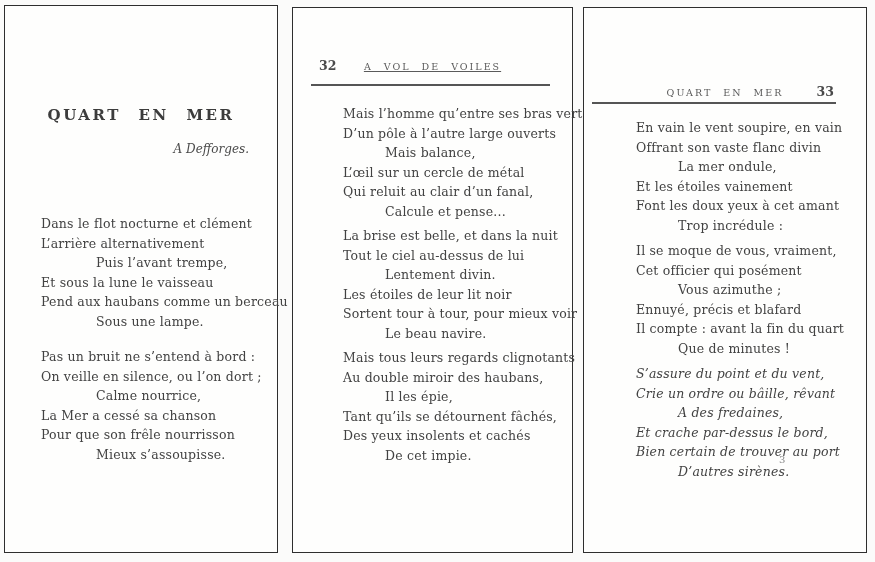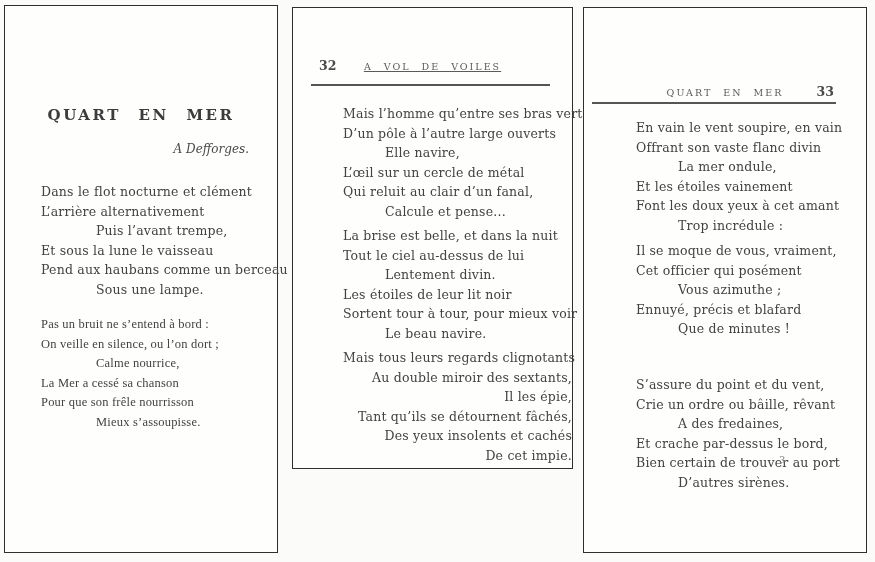--- a/index.html
+++ b/index.html
@@ -10,21 +10,21 @@
     color:#424242;
     overflow:hidden;
   }
   .page{
     position:absolute;
     background:#fefefd;
     border:1.5px solid #2e2e2e;
     box-sizing:border-box;
   }
   .page--one{left:4px;top:5px;width:274px;height:548px;}
-  .page--two{left:292px;top:7px;width:281px;height:462px;}
+  .page--two{left:292px;top:7px;width:281px;height:546px;}
   .page--three{left:583px;top:7px;width:284px;height:546px;}
 
   .page-title{
     position:absolute;left:0;right:0;top:100px;
     text-align:center;font-weight:bold;font-size:15px;
     letter-spacing:2.5px;word-spacing:10px;color:#3c3c3c;
   }
   .dedication{
     position:absolute;right:28px;top:136px;
     font-style:italic;font-size:12px;color:#4a4a4a;
@@ -40,34 +40,34 @@
   .page--three .running-title{top:79px;}
   .header-rule{position:absolute;height:1.5px;background:#555;}
   .page--two .header-rule{left:18px;right:22px;top:76px;}
   .page--three .header-rule{left:8px;right:30px;top:94px;}
 
   .stanza{position:absolute;left:0;right:0;}
   .poem-line{
     font-size:12.5px;line-height:19.6px;white-space:nowrap;
     letter-spacing:0.2px;color:#424242;
   }
-  .page--one .stanza{padding-left:36px;}
+  .page--one .stanza{padding-left:36px;margin-top:32px;}
   .page--two .stanza{padding-left:50px;}
   .page--three .stanza{padding-left:52px;}
   .page--one .indent{margin-left:55px;}
   .page--two .indent,.page--three .indent{margin-left:42px;}
 
   .page--one .st1{top:176px;}
-  .page--one .st2{top:309px;font-family:Liberation Serif, serif;}
+  .page--one .st2{top:309px;}
   .page--two .st1{top:96px;}
   .page--two .st2{top:218px;}
-  .page--two .st3{top:340px;text-align:right;}
+  .page--two .st3{top:340px;}
   .page--three .st1{top:110px;}
   .page--three .st2{top:233px;}
-  .page--three .st3{top:367px;}
+  .page--three .st3{top:356px;font-style:italic;}
 
   .signature-mark{
     position:absolute;left:195px;top:446px;
     font-size:10px;color:#8a8a8a;
   }
 </style>
 </head>
 <body>
 
 <div class="page page--one">
@@ -91,36 +91,36 @@
     </div>
 </div>
 
 <div class="page page--two">
   <div class="folio folio--left">32</div>
   <div class="running-title">A  VOL  DE  VOILES</div>
   <div class="header-rule"></div>
   <div class="stanza st1">
       <div class="poem-line">Mais l’homme qu’entre ses bras verts</div>
       <div class="poem-line">D’un pôle à l’autre large ouverts</div>
-      <div class="poem-line indent">Elle navire,</div>
+      <div class="poem-line indent">Mais balance,</div>
       <div class="poem-line">L’œil sur un cercle de métal</div>
       <div class="poem-line">Qui reluit au clair d’un fanal,</div>
       <div class="poem-line indent">Calcule et pense...</div>
     </div>
   <div class="stanza st2">
       <div class="poem-line">La brise est belle, et dans la nuit</div>
       <div class="poem-line">Tout le ciel au-dessus de lui</div>
       <div class="poem-line indent">Lentement divin.</div>
       <div class="poem-line">Les étoiles de leur lit noir</div>
       <div class="poem-line">Sortent tour à tour, pour mieux voir</div>
       <div class="poem-line indent">Le beau navire.</div>
     </div>
   <div class="stanza st3">
       <div class="poem-line">Mais tous leurs regards clignotants</div>
-      <div class="poem-line">Au double miroir des sextants,</div>
+      <div class="poem-line">Au double miroir des haubans,</div>
       <div class="poem-line indent">Il les épie,</div>
       <div class="poem-line">Tant qu’ils se détournent fâchés,</div>
       <div class="poem-line">Des yeux insolents et cachés</div>
       <div class="poem-line indent">De cet impie.</div>
     </div>
 </div>
 
 <div class="page page--three">
   <div class="running-title">QUART  EN  MER</div>
   <div class="folio folio--right">33</div>
@@ -131,20 +131,21 @@
       <div class="poem-line indent">La mer ondule,</div>
       <div class="poem-line">Et les étoiles vainement</div>
       <div class="poem-line">Font les doux yeux à cet amant</div>
       <div class="poem-line indent">Trop incrédule :</div>
     </div>
   <div class="stanza st2">
       <div class="poem-line">Il se moque de vous, vraiment,</div>
       <div class="poem-line">Cet officier qui posément</div>
       <div class="poem-line indent">Vous azimuthe ;</div>
       <div class="poem-line">Ennuyé, précis et blafard</div>
+      <div class="poem-line">Il compte : avant la fin du quart</div>
       <div class="poem-line indent">Que de minutes !</div>
     </div>
   <div class="stanza st3">
       <div class="poem-line">S’assure du point et du vent,</div>
       <div class="poem-line">Crie un ordre ou bâille, rêvant</div>
       <div class="poem-line indent">A des fredaines,</div>
       <div class="poem-line">Et crache par-dessus le bord,</div>
       <div class="poem-line">Bien certain de trouver au port</div>
       <div class="poem-line indent">D’autres sirènes.</div>
     </div>

